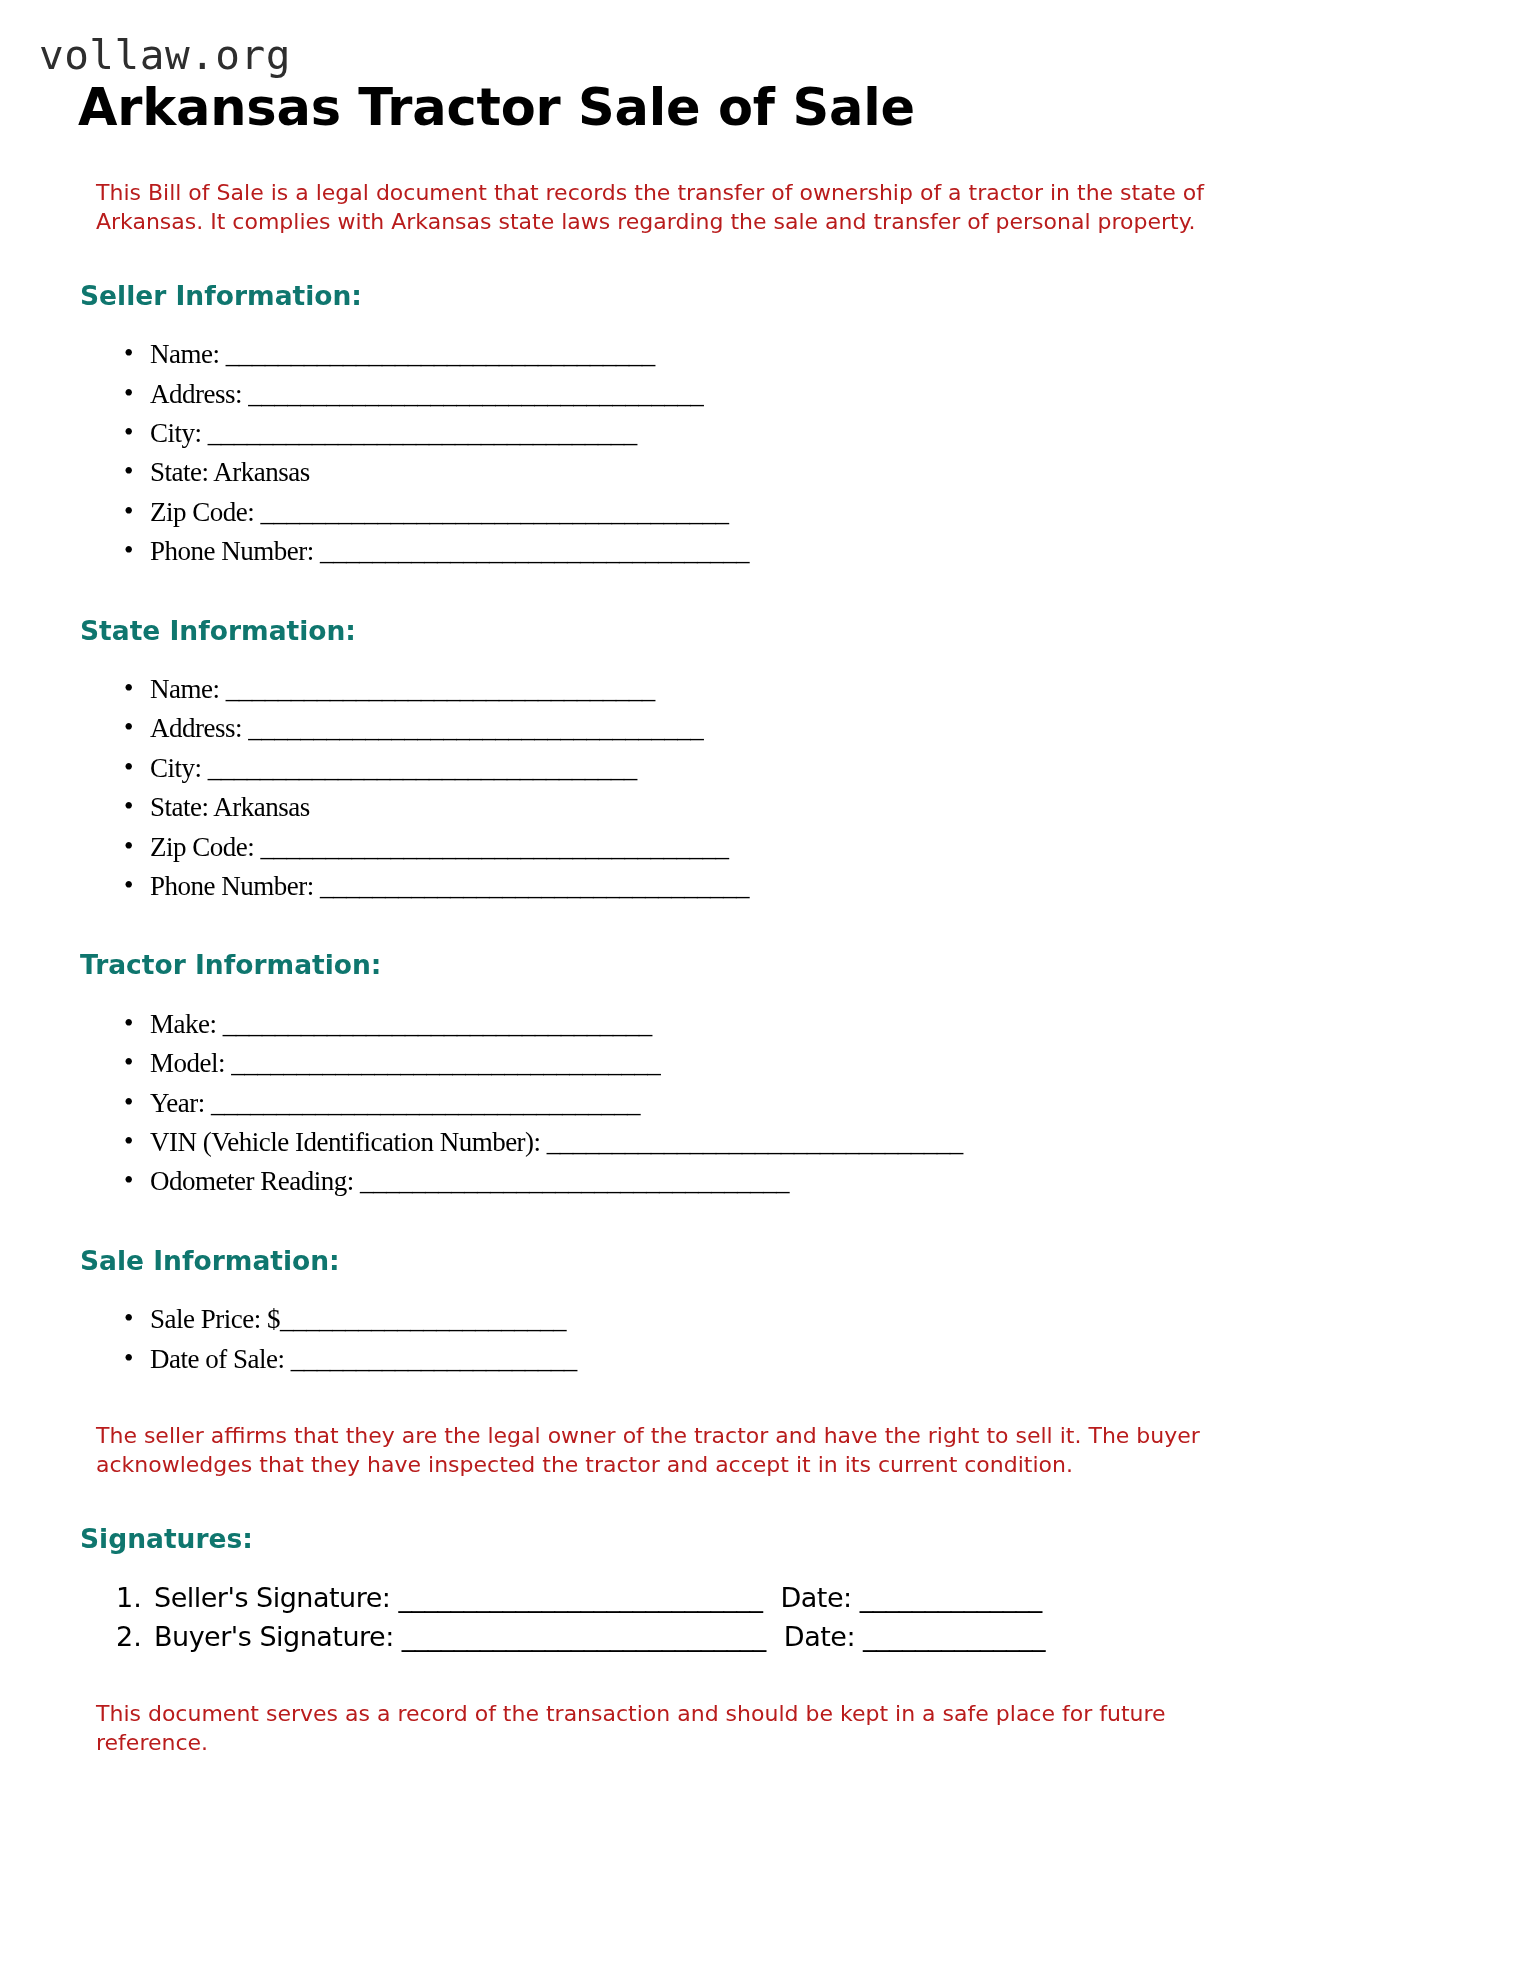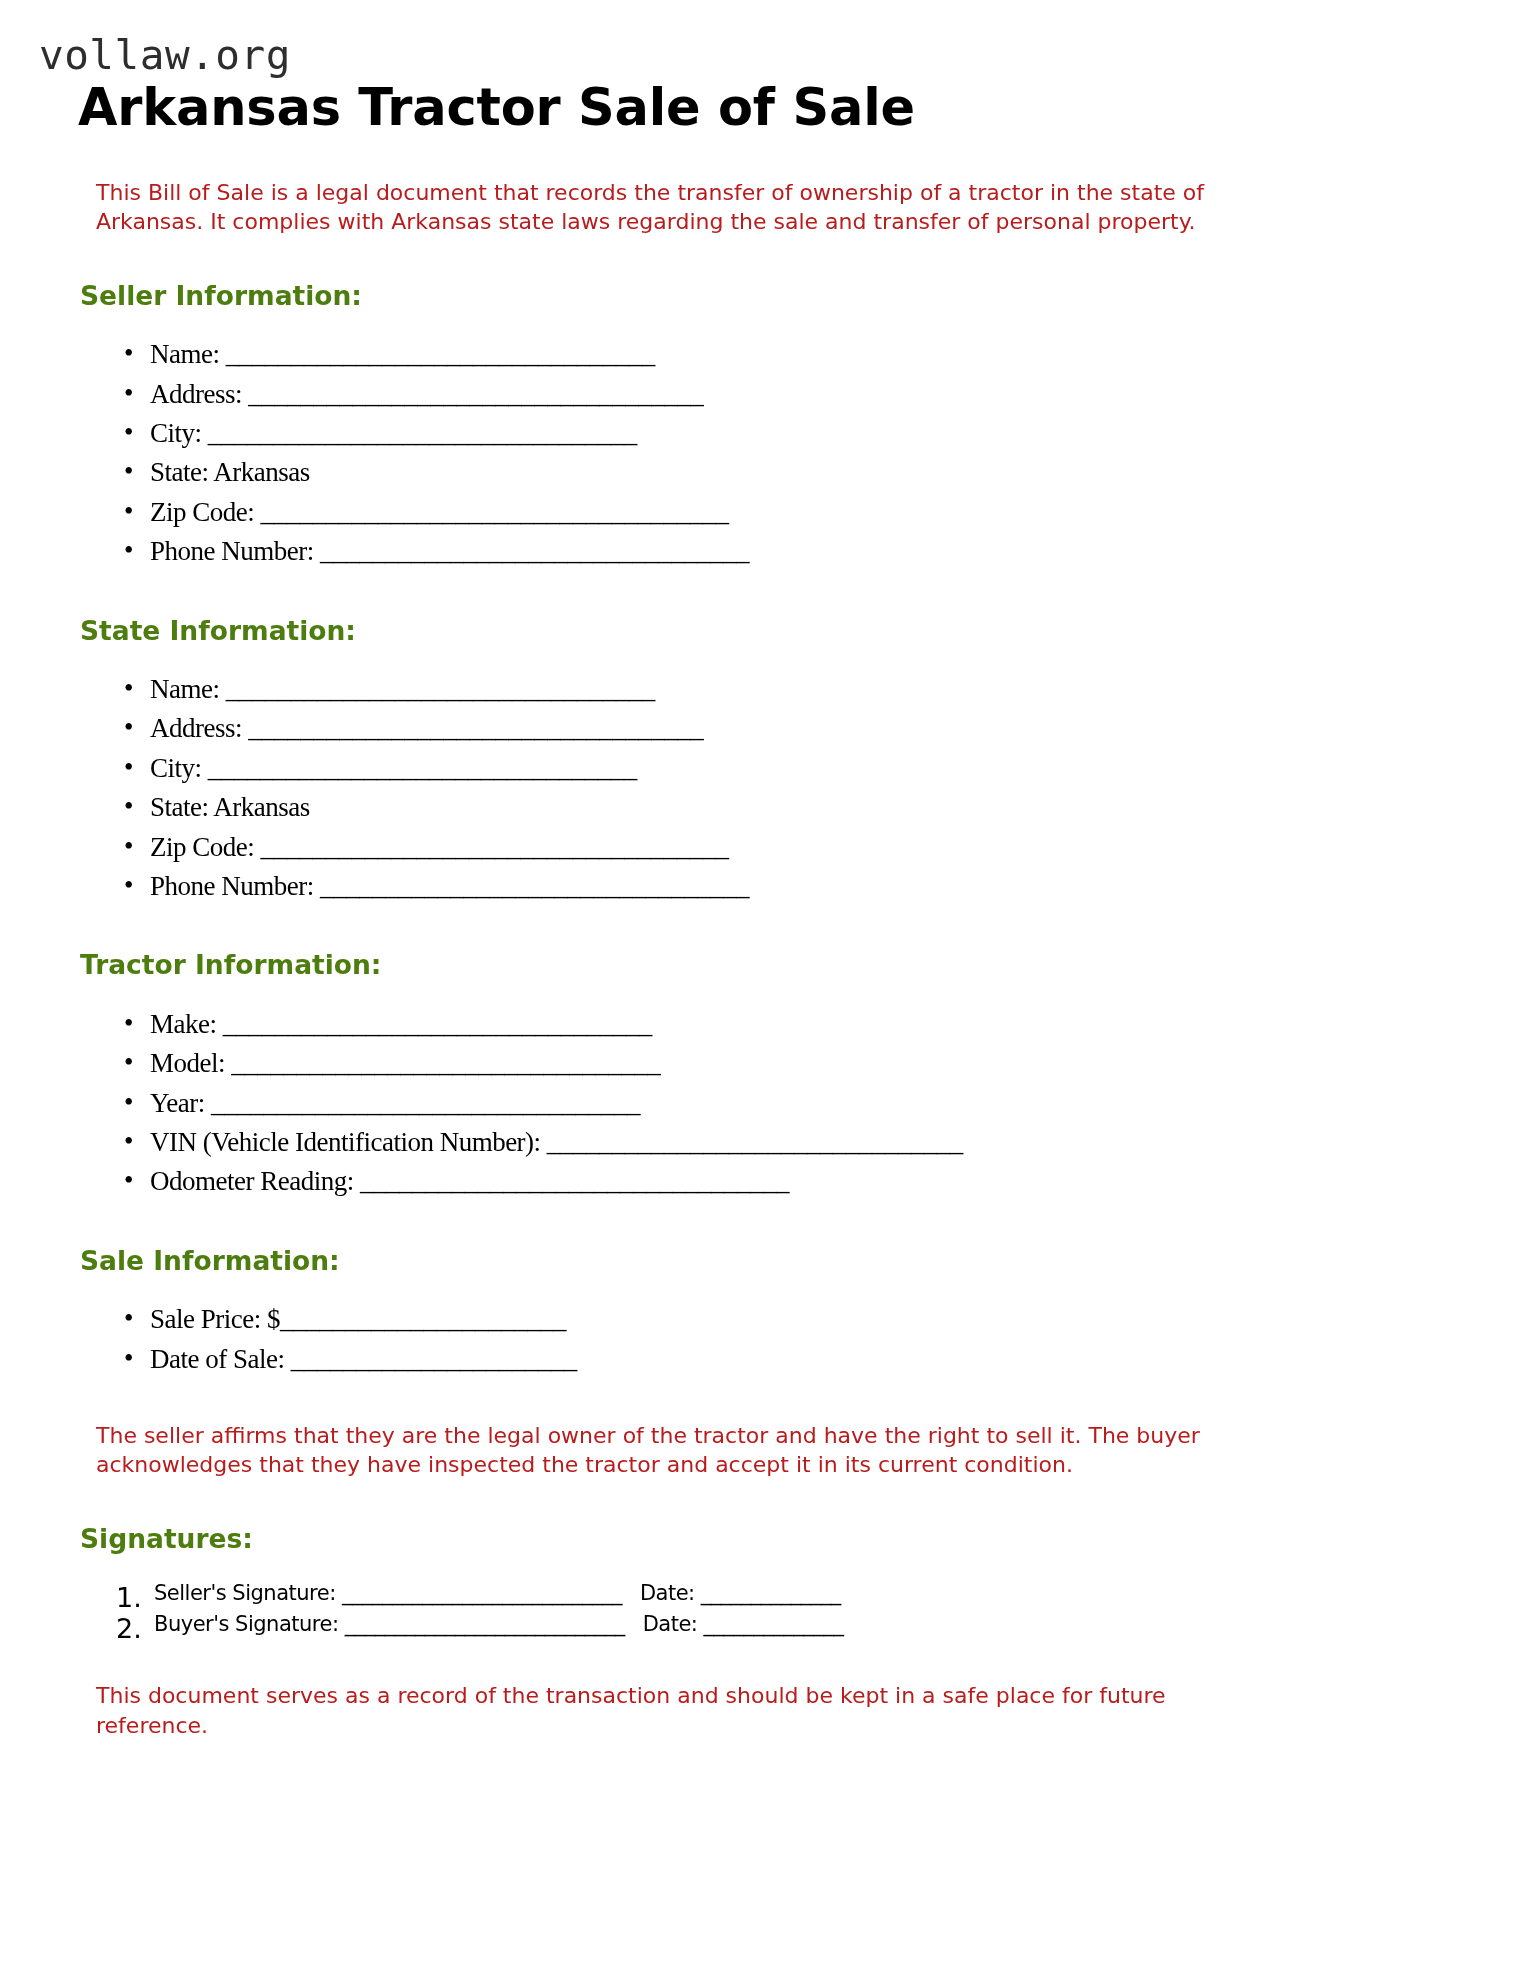--- a/index.html
+++ b/index.html
@@ -59,21 +59,21 @@
     margin: 42px 0 0 16px;
     max-width: 1330px;
     color: #b91c1c;
   }
 
   h2.section-heading {
     font-size: 26.5px;
     font-weight: bold;
     margin: 42px 0 0 0;
     line-height: 1.3;
-    color: #4d7c0f;
+    color: #0f766e;
   }
 
   ul.field-list {
     list-style: none;
     margin: 22px 0 0 0;
     padding: 0 0 0 44px;
   }
 
   ul.field-list li {
     font-size: 27px;
@@ -97,21 +97,21 @@
 
   ol.signature-list {
     list-style: none;
     counter-reset: sigcount;
     margin: 22px 0 0 0;
     padding: 0 0 0 36px;
   }
 
   ol.signature-list li {
     counter-increment: sigcount;
-    font-size: 21px;
+    font-size: 27px;
     line-height: 1.46;
     position: relative;
     padding-left: 38px;
     white-space: nowrap;
     color: #000000;
   }
 
   ol.signature-list li::before {
     content: counter(sigcount) ".";
     position: absolute;

